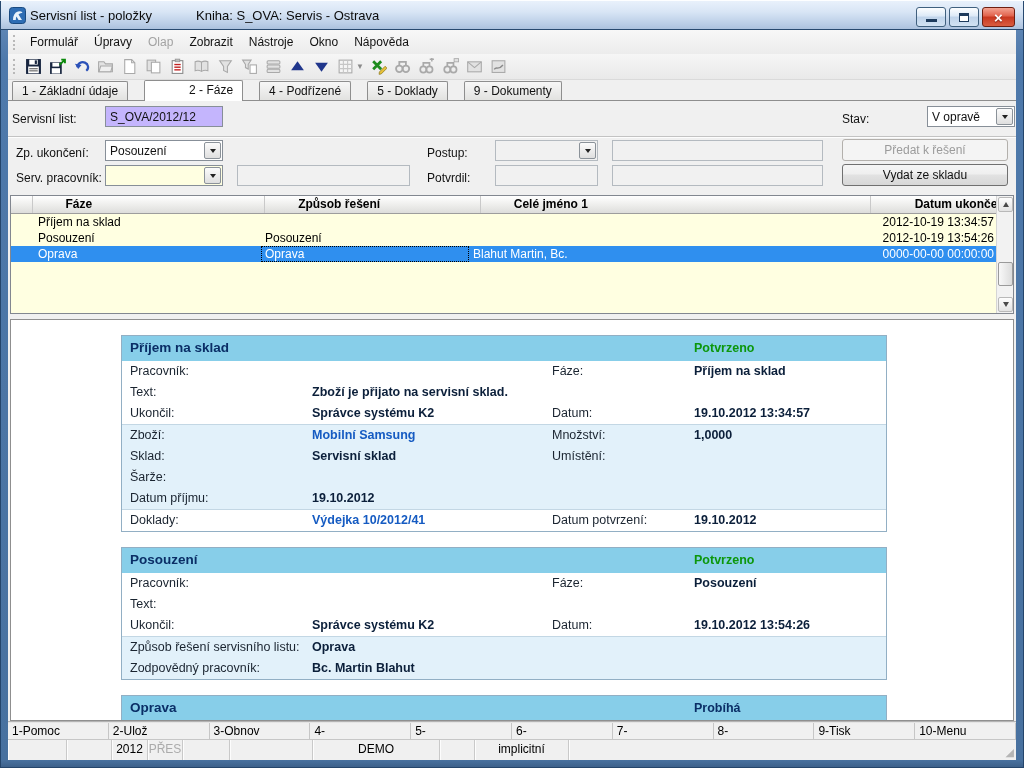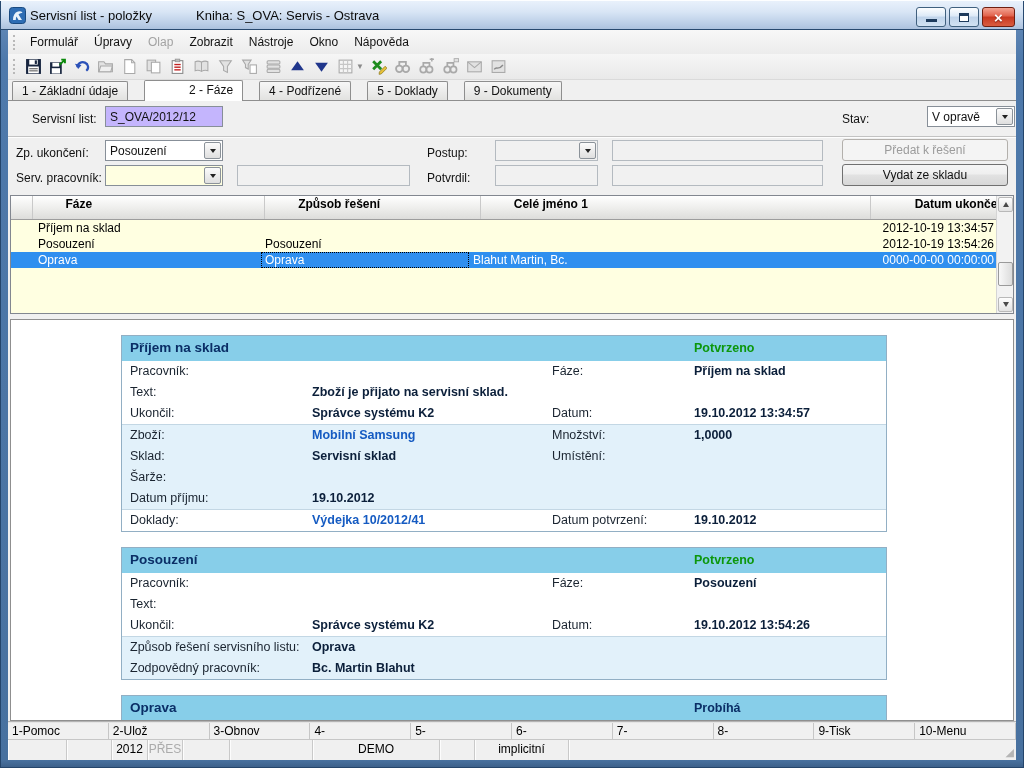--- a/index.html
+++ b/index.html
@@ -49,21 +49,21 @@
   .cb i{width:0;height:0;border:3.5px solid transparent;border-top:4.5px solid #222;margin-top:4px;}
   .f-ro{background:#c4b5fd;}
   .f-dis{background:#F1F1F1;border-color:#B4BAC0;}
   .f-yellow{background:#FFFFE1;}
   .sepline{position:absolute;left:0;right:0;top:35px;height:2px;border-top:1px solid #C3C3C3;border-bottom:1px solid #FDFDFD;}
   .btnw{position:absolute;width:166px;height:22px;border:1px solid #707070;border-radius:3px;font-size:12px;color:#111;
     background:linear-gradient(#F5F5F5,#EFEFEF 45%,#E2E2E2 50%,#D7D7D7);display:flex;align-items:center;justify-content:center;cursor:pointer;}
   .btnw.disabled{border-color:#B3B0AC;background:#F4F4F4;color:#9B9B9B;cursor:default;}
   
   .tablewrap{position:relative;margin:1px 2px 0 2px;height:119px;border:1px solid #828790;background:#FFFFE1;overflow:hidden;}
-  .thead{display:flex;height:24px;background:linear-gradient(#FFFFFF,#EDEDEB 55%,#DDDDDB);border-bottom:1px solid #9D9D9D;gap:29px;}
+  .thead{display:flex;height:18px;background:linear-gradient(#FFFFFF,#EDEDEB 55%,#DDDDDB);border-bottom:1px solid #9D9D9D;gap:29px;}
   .th{font-size:12px;font-weight:bold;color:#000;padding:1px 4px;border-right:1px solid #C9C9C9;white-space:nowrap;overflow:hidden;}
   .th.right{text-align:right;}
   .trow{display:flex;height:16px;background:#FFFFE1;cursor:default;}
   .trow.sel{background:#2F8FEF;color:#fff;}
   .cell{font-size:12px;padding:1px 4px;white-space:nowrap;overflow:hidden;}
   .cell.right{text-align:right;}
   .cell.focuscell{outline:1px dotted #000;outline-offset:-1px;}
   .vscroll{position:absolute;right:0;top:0;bottom:0;width:17px;background:#F2F2F2;border-left:1px solid #D5D5D5;}
   .sarrow{position:absolute;left:1px;width:15px;height:15px;background:linear-gradient(#FDFDFD,#E3E3E3);border:1px solid #B9B9B9;border-radius:2px;display:flex;align-items:center;justify-content:center;cursor:pointer;}
   .sarrow i{width:0;height:0;border:3.5px solid transparent;}
@@ -268,21 +268,21 @@
 
     <div class="tabbar">
         <div class="tab">1 - Základní údaje</div>
         <div class="tab active">2 - Fáze</div>
         <div class="tab">4 - Podřízené</div>
         <div class="tab">5 - Doklady</div>
         <div class="tab">9 - Dokumenty</div>
       </div>
 
     <div class="formarea">
-      <span class="flabel" style="left:24px;top:11px">Servisní list:</span>
+      <span class="flabel" style="left:4px;top:11px">Servisní list:</span>
       <div class="field f-ro" style="left:97px;top:5px;width:118px">
           <span>S_OVA/2012/12</span>
         </div>
       <span class="flabel" style="left:834px;top:11px">Stav:</span>
       <div class="combo" style="left:919px;top:5px;width:88px">
         <span class="cval">V opravě</span>
           <div class="cb">
             <i></i>
           </div>
       </div>

